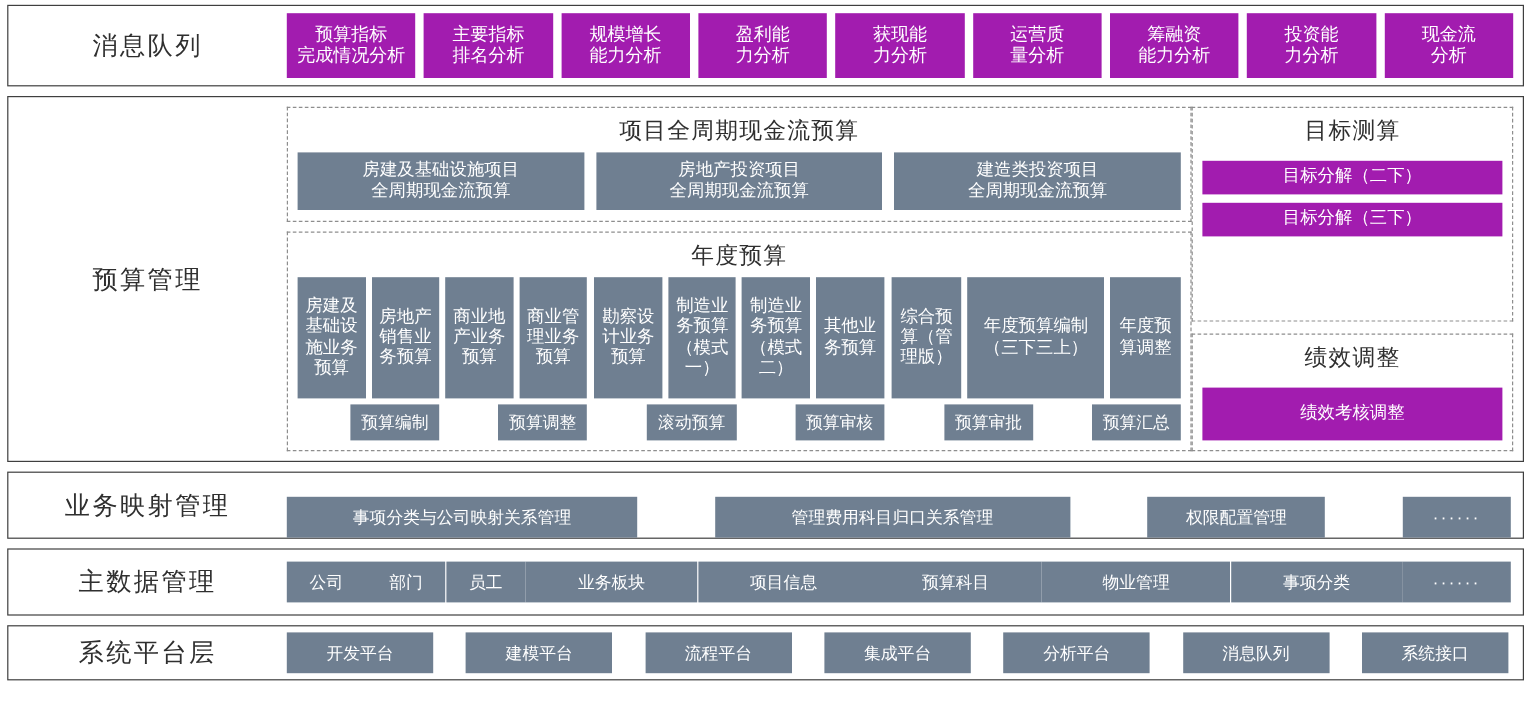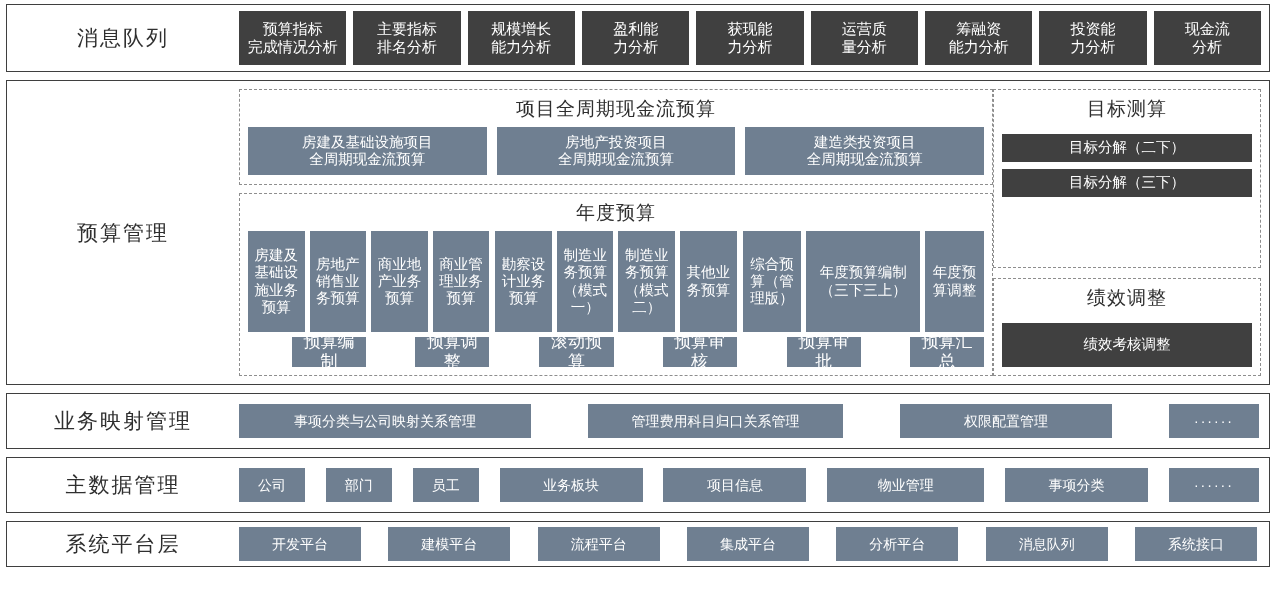--- a/index.html
+++ b/index.html
@@ -61,21 +61,21 @@
     align-items: center;
     justify-content: center;
     text-align: center;
     box-sizing: border-box;
     line-height: 1.18;
     color: #ffffff;
     font-size: 15px;
     padding: 2px 4px;
     white-space: pre-line;
   }
-  .tile.orange { background: #404040; }
+  .tile.orange { background: #a21caf; }
   .tile.gray   { background: #6f7f91; }
 
   
   .row-analysis { height: 68px; }
   .row-analysis .band-body {
     gap: 7px;
     padding-right: 8px;
     height: 100%;
     align-items: center;
   }
@@ -167,21 +167,21 @@
     gap: 6px;
     flex: 0 0 30px;
   }
   .fgroup {
     display: flex;
     gap: 5px;
     flex: 1 1 0;
   }
   .agrid-footer .tile {
     flex: 1 1 0;
-    font-size: 17px;
+    font-size: 14px;
     height: 30px;
     margin-left: 44px;
   }
 
   
   .target-box { flex: 1 1 auto; }
   .target-box .tile {
     height: 28px;
     margin-top: 7px;
     font-size: 14.5px;
@@ -192,25 +192,26 @@
     margin-top: 7px;
     font-size: 14.5px;
   }
 
   
   .row-mapping { height: 56px; }
   .row-mapping .band-body {
     gap: 4px;
     padding-right: 10px;
     justify-content: space-between;
+    align-items: flex-end;
   }
   .row-mapping .tile { height: 34px; font-size: 14px; }
   .row-mapping .t-w1 { width: 292px; }
-  .row-mapping .t-w2 { width: 255px; }
-  .row-mapping .t-w3 { width: 212px; }
+  .row-mapping .t-w2 { width: 296px; }
+  .row-mapping .t-w3 { width: 148px; }
   .row-mapping .t-w4 { width: 90px; }
 
   
   .row-master { height: 56px; }
   .row-master .band-body {
     gap: 0;
     padding-right: 10px;
     justify-content: space-between;
   }
   .row-master .tile { height: 34px; font-size: 14px; }
@@ -353,20 +354,21 @@
   </section>
 
   <section class="band row-master">
     <div class="band-label">主数据管理</div>
     <div class="band-body">
       <div class="tile gray m-sm">公司</div>
       <div class="tile gray m-sm">部门</div>
       <div class="tile gray m-sm">员工</div>
       <div class="tile gray m-md">业务板块</div>
       <div class="tile gray m-md">项目信息</div>
+      <div class="tile gray m-md">预算科目</div>
       <div class="tile gray m-lg">物业管理</div>
       <div class="tile gray m-md">事项分类</div>
       <div class="tile gray m-el ellipsis-tile">······</div>
     </div>
   </section>
 
   <section class="band row-platform">
     <div class="band-label">系统平台层</div>
     <div class="band-body">
       <div class="tile gray">开发平台</div>

